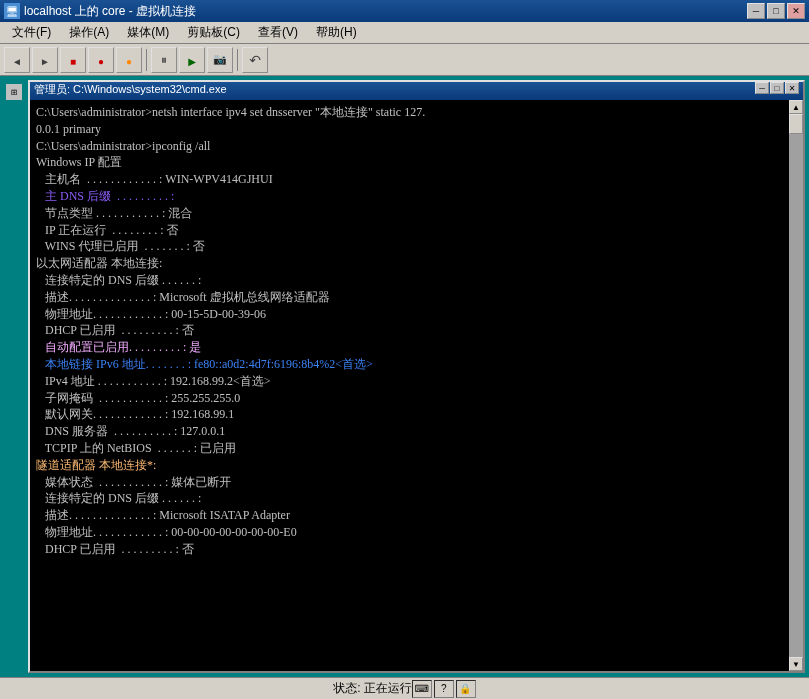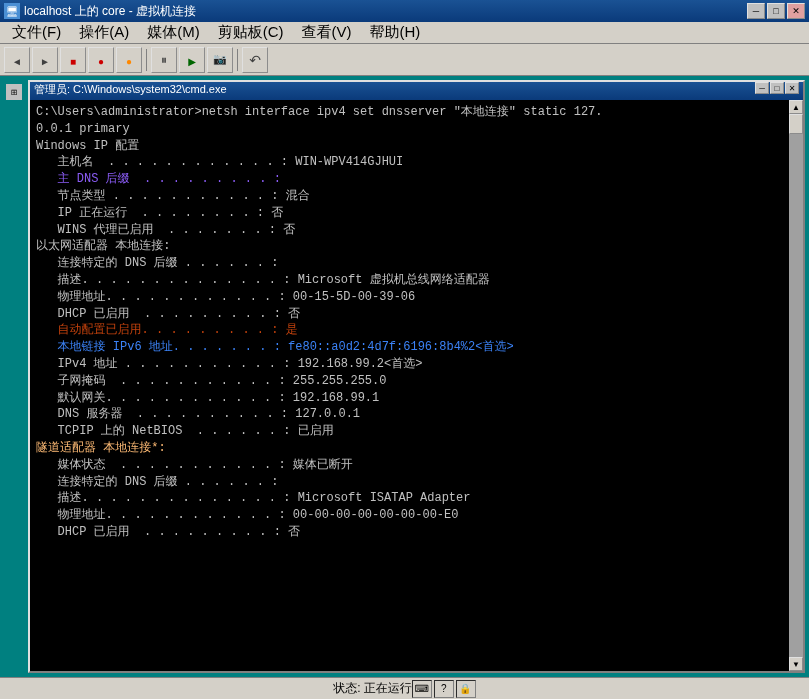--- a/index.html
+++ b/index.html
@@ -61,21 +61,21 @@
       background: #d4d0c8;
       height: 22px;
       display: flex;
       align-items: center;
       padding: 0 4px;
       border-bottom: 1px solid #808080;
       gap: 2px;
     }
     .menu-item {
       padding: 2px 8px;
-      font-size: 15px;
+      font-size: 12px;
       color: #000;
       cursor: pointer;
     }
 
     
     .toolbar {
       background: #d4d0c8;
       height: 32px;
       display: flex;
       align-items: center;
@@ -167,21 +167,21 @@
     }
     .cmd-content-area {
       display: flex;
       flex: 1;
       overflow: hidden;
     }
     .cmd-content {
       flex: 1;
       background: #000000;
       color: #c0c0c0;
-      font-family: Liberation Mono, monospace;
+      font-family: Liberation Serif, serif;
       font-size: 12px;
       padding: 4px 6px;
       overflow-y: auto;
       line-height: 1.4;
     }
     .cmd-scrollbar {
       width: 14px;
       background: #c0c0c0;
       display: flex;
       flex-direction: column;
@@ -326,36 +326,37 @@
         <div class="cmd-title-btn">─</div>
         <div class="cmd-title-btn">□</div>
         <div class="cmd-title-btn">✕</div>
       </div>
     </div>
     <div class="cmd-content-area">
       <div class="cmd-content" id="cmd-output">
           <div class="cmd-line" style="color: rgb(192, 192, 192);">C:\Users\administrator&gt;netsh interface ipv4 set dnsserver "本地连接" static 127.</div>
           <div class="cmd-line" style="color: rgb(192, 192, 192);">0.0.1 primary</div>
           <div class="cmd-line" style="color: rgb(192, 192, 192);"></div>
+          <div class="cmd-line" style="color: rgb(192, 192, 192);">C:\Users\administrator&gt;ipconfig /all</div>
           <div class="cmd-line" style="color: rgb(192, 192, 192);"></div>
           <div class="cmd-line" style="color: rgb(192, 192, 192);">Windows IP 配置</div>
           <div class="cmd-line" style="color: rgb(192, 192, 192);"></div>
           <div class="cmd-line" style="color: rgb(192, 192, 192);">   主机名  . . . . . . . . . . . . : WIN-WPV414GJHUI</div>
           <div class="cmd-line" style="color: #8b5cf6;">   主 DNS 后缀  . . . . . . . . . :</div>
           <div class="cmd-line" style="color: rgb(192, 192, 192);">   节点类型 . . . . . . . . . . . : 混合</div>
           <div class="cmd-line" style="color: rgb(192, 192, 192);">   IP 正在运行  . . . . . . . . : 否</div>
           <div class="cmd-line" style="color: rgb(192, 192, 192);">   WINS 代理已启用  . . . . . . . : 否</div>
           <div class="cmd-line" style="color: rgb(192, 192, 192);"></div>
           <div class="cmd-line" style="color: rgb(192, 192, 192);">以太网适配器 本地连接:</div>
           <div class="cmd-line" style="color: rgb(192, 192, 192);"></div>
           <div class="cmd-line" style="color: rgb(192, 192, 192);">   连接特定的 DNS 后缀 . . . . . . :</div>
           <div class="cmd-line" style="color: rgb(192, 192, 192);">   描述. . . . . . . . . . . . . . : Microsoft 虚拟机总线网络适配器</div>
           <div class="cmd-line" style="color: rgb(192, 192, 192);">   物理地址. . . . . . . . . . . . : 00-15-5D-00-39-06</div>
           <div class="cmd-line" style="color: rgb(192, 192, 192);">   DHCP 已启用  . . . . . . . . . : 否</div>
-          <div class="cmd-line" style="color: #c2410c;">   自动配置已启用. . . . . . . . . : 是</div>
+          <div class="cmd-line" style="color: #f0abfc;">   自动配置已启用. . . . . . . . . : 是</div>
           <div class="cmd-line" style="color: #3b82f6;">   本地链接 IPv6 地址. . . . . . . : fe80::a0d2:4d7f:6196:8b4%2&lt;首选&gt;</div>
           <div class="cmd-line" style="color: rgb(192, 192, 192);">   IPv4 地址 . . . . . . . . . . . : 192.168.99.2&lt;首选&gt;</div>
           <div class="cmd-line" style="color: rgb(192, 192, 192);">   子网掩码  . . . . . . . . . . . : 255.255.255.0</div>
           <div class="cmd-line" style="color: rgb(192, 192, 192);">   默认网关. . . . . . . . . . . . : 192.168.99.1</div>
           <div class="cmd-line" style="color: rgb(192, 192, 192);">   DNS 服务器  . . . . . . . . . . : 127.0.0.1</div>
           <div class="cmd-line" style="color: rgb(192, 192, 192);">   TCPIP 上的 NetBIOS  . . . . . . : 已启用</div>
           <div class="cmd-line" style="color: rgb(192, 192, 192);"></div>
           <div class="cmd-line" style="color: #fdba74;">隧道适配器 本地连接*:</div>
           <div class="cmd-line" style="color: rgb(192, 192, 192);"></div>
           <div class="cmd-line" style="color: rgb(192, 192, 192);">   媒体状态  . . . . . . . . . . . : 媒体已断开</div>

